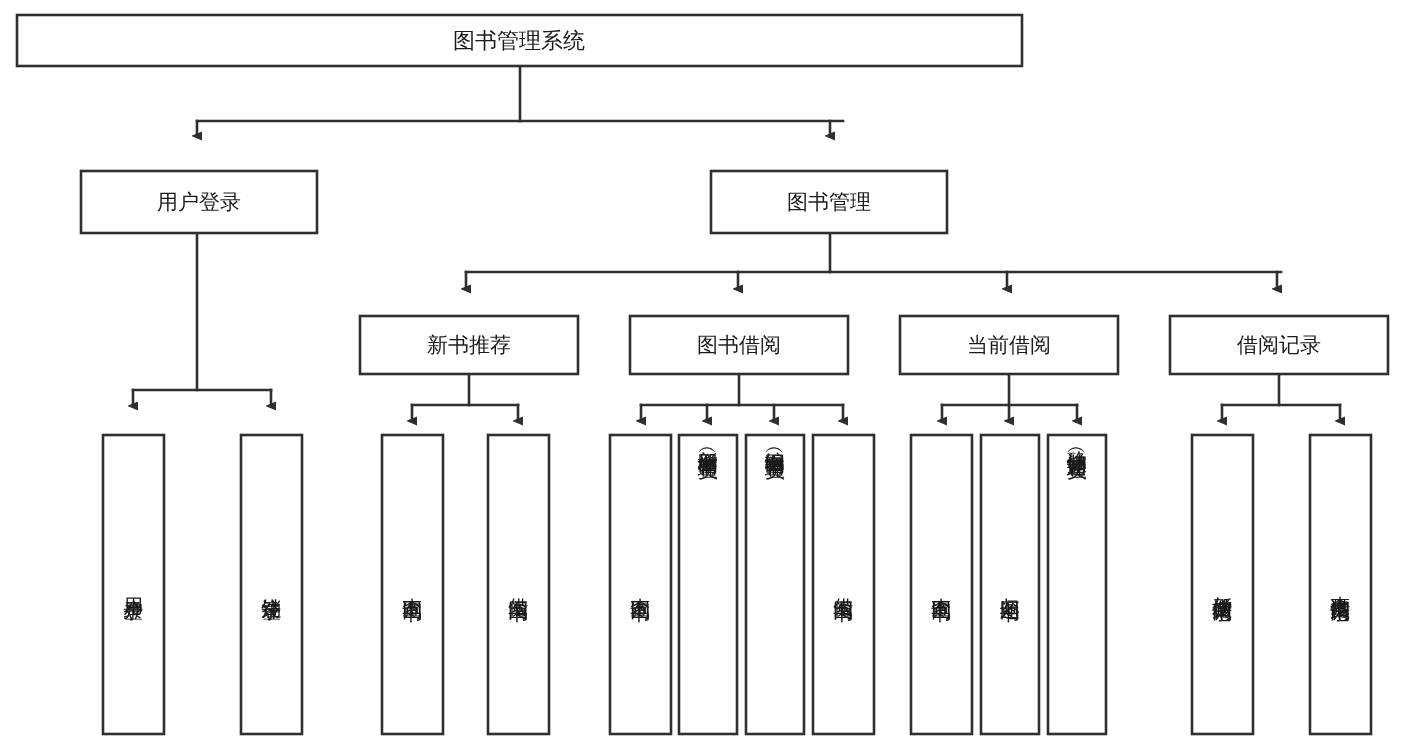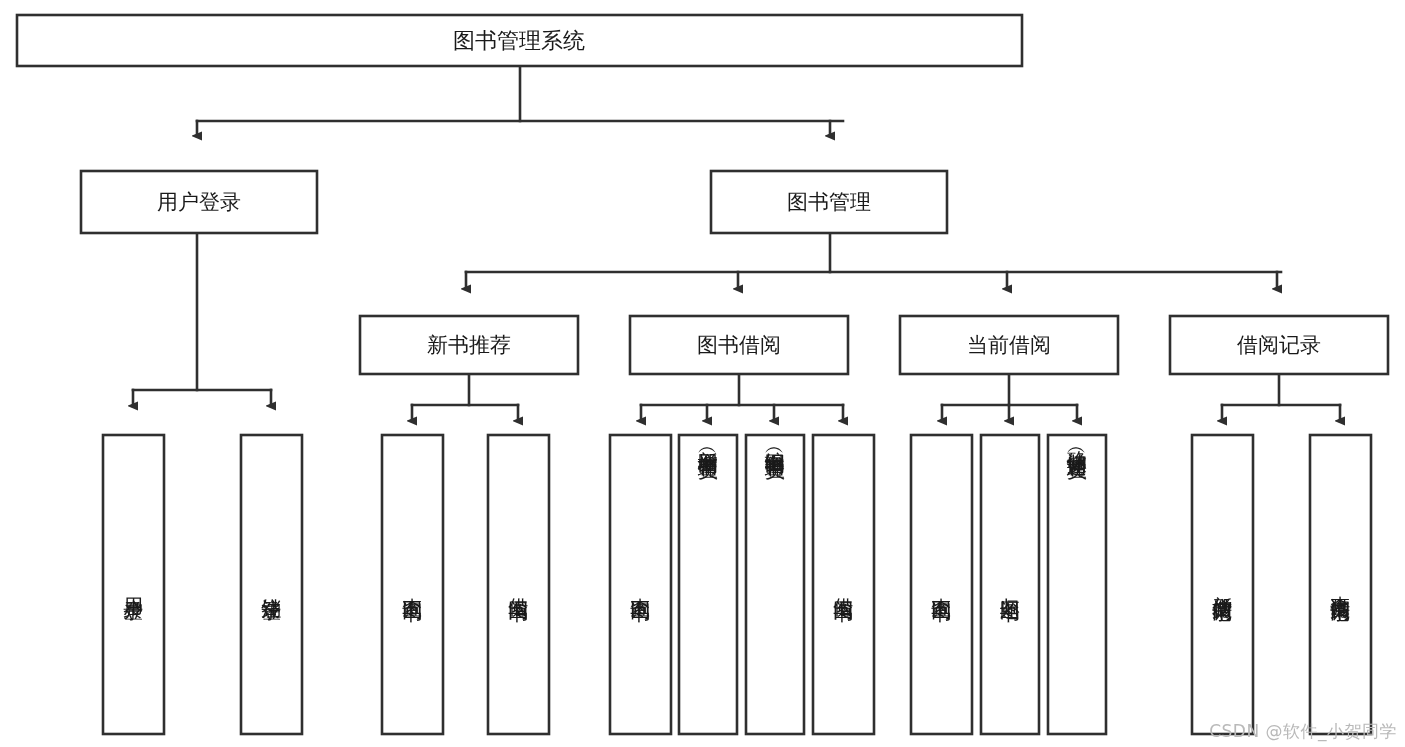--- a/index.html
+++ b/index.html
@@ -259,15 +259,14 @@
     <span class="leaf-label-text">确认归还（管理员）</span>
   </div>
 
   <div class="leaf-label-wrap" style="left:1192px; top:435px; width:61px; height:299px;">
     <span class="leaf-label-text">新增借阅记录</span>
   </div>
   <div class="leaf-label-wrap" style="left:1310px; top:435px; width:61px; height:299px;">
     <span class="leaf-label-text">查询借阅记录</span>
   </div>
 
-  <div class="watermark">CSDN @软件_小贺同学</div>
 
 </div>
 
 </body></html>

